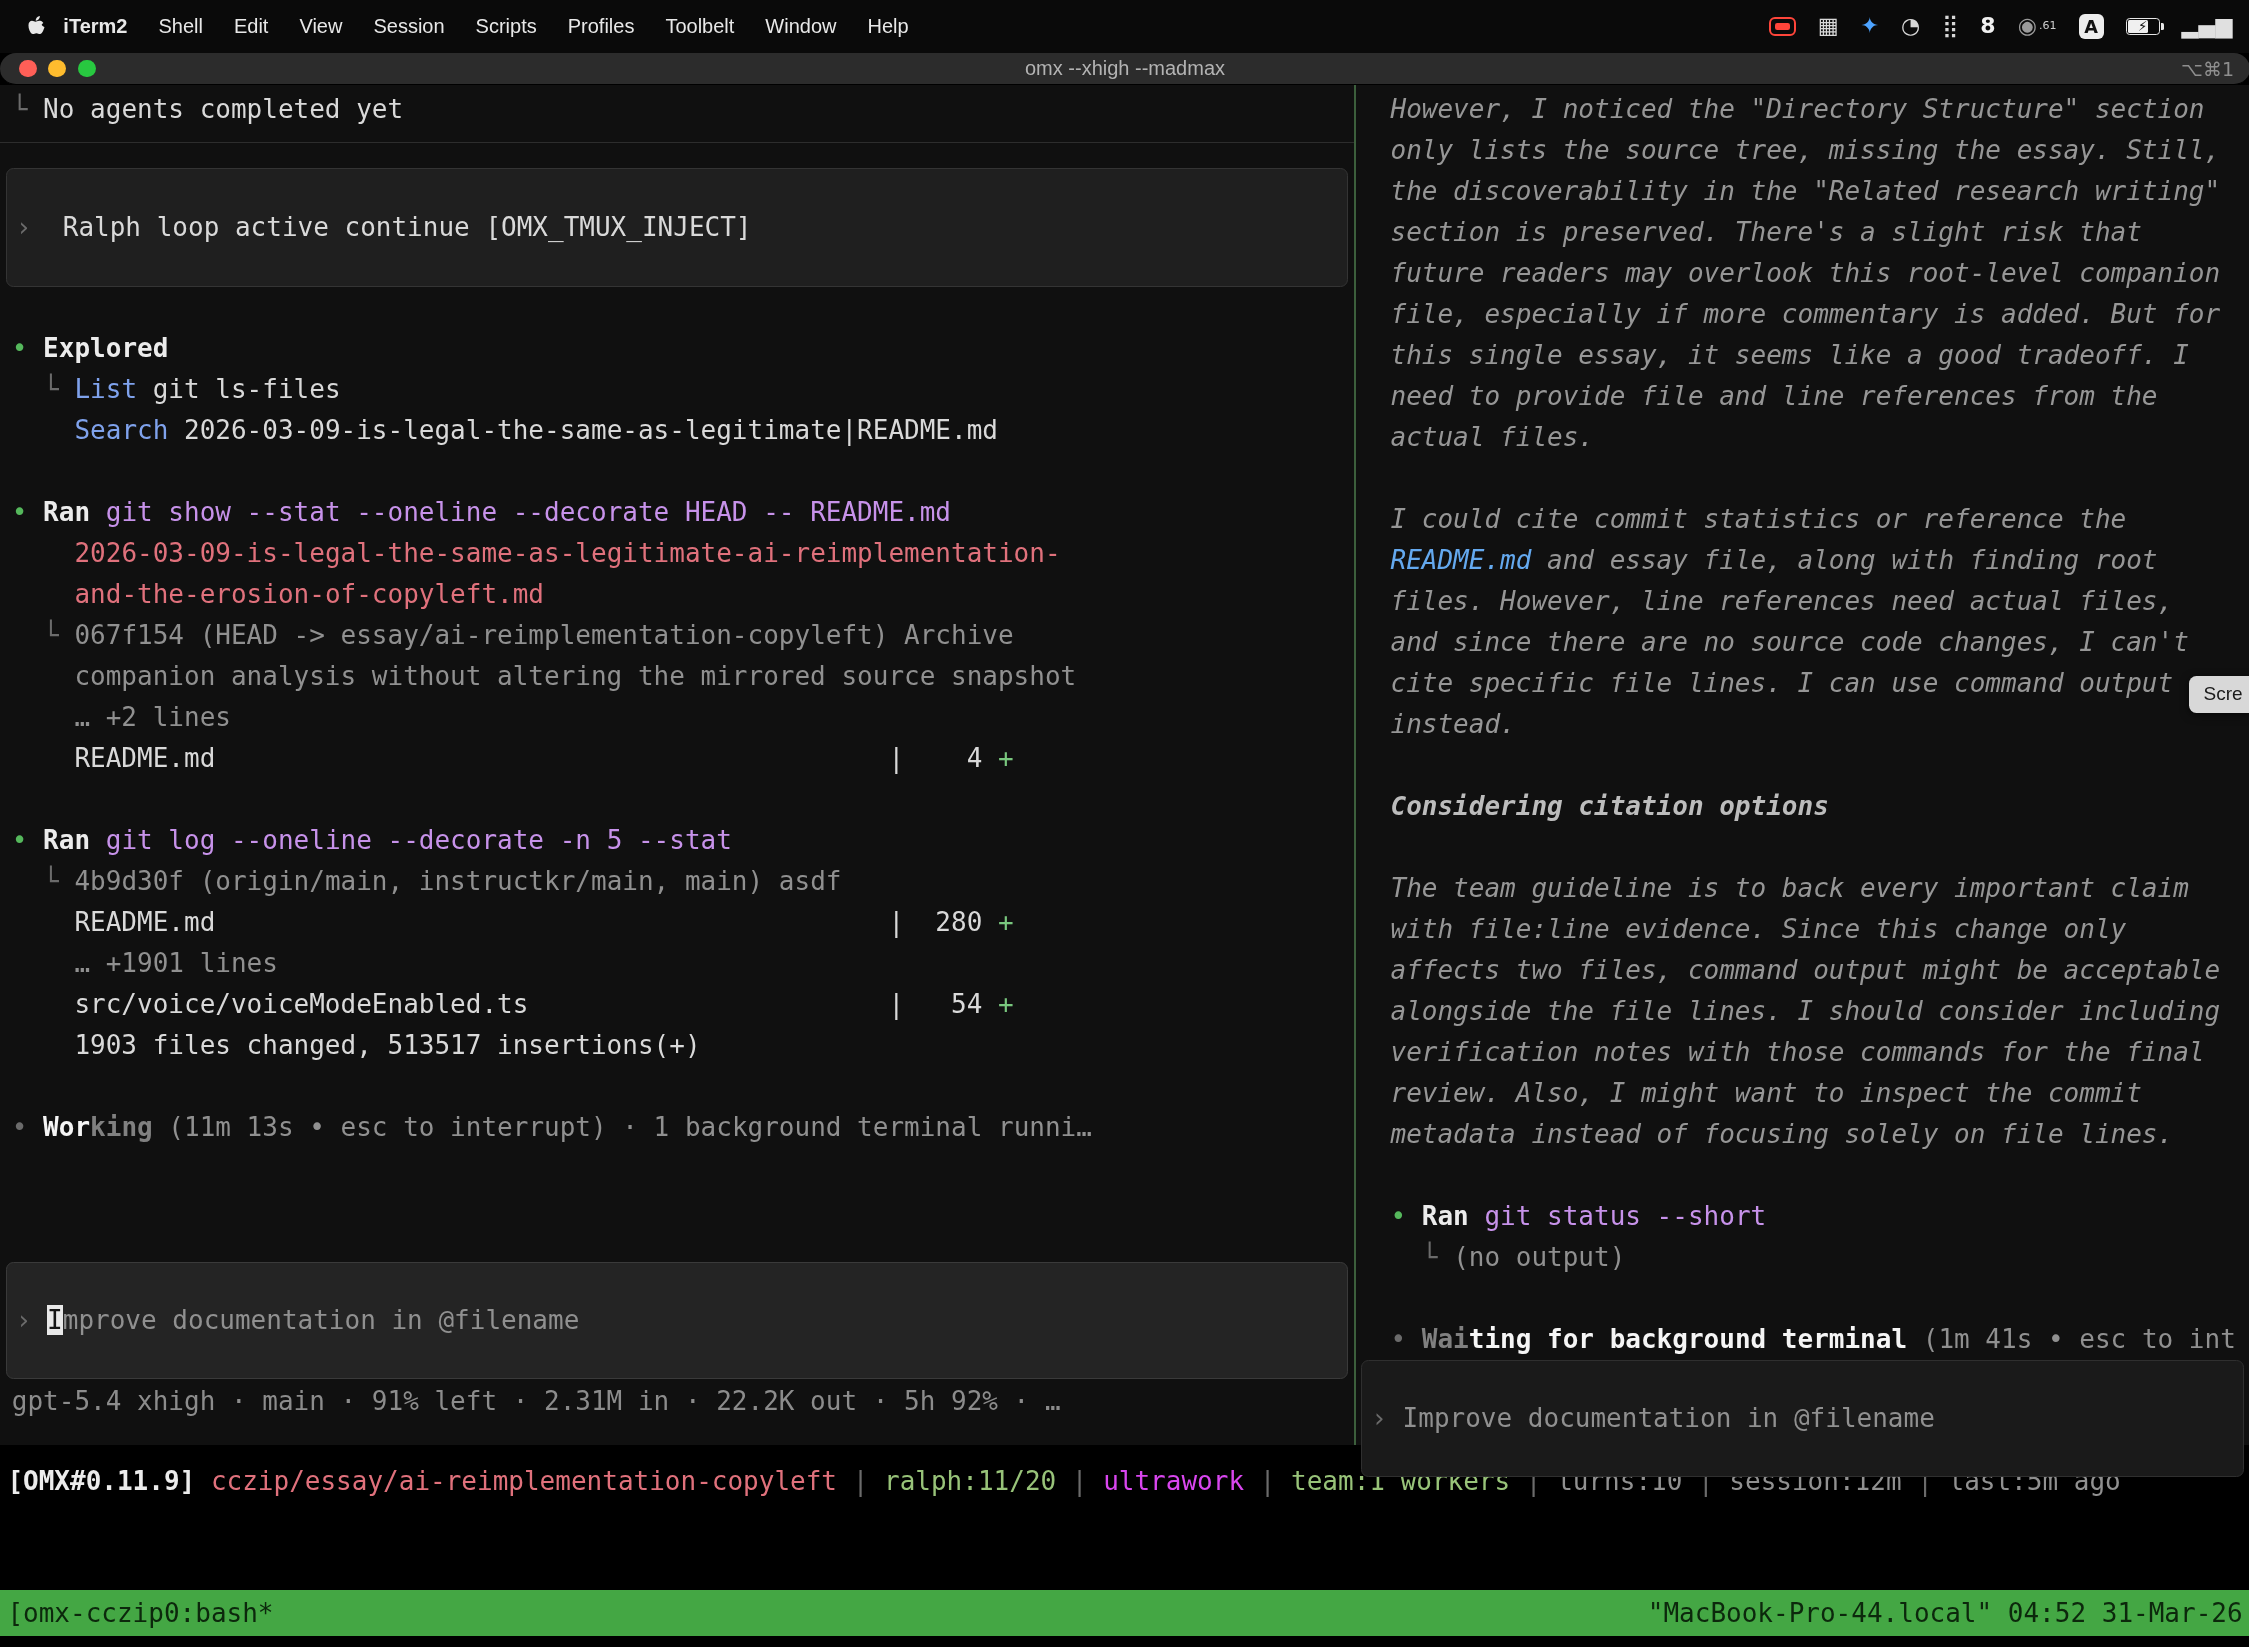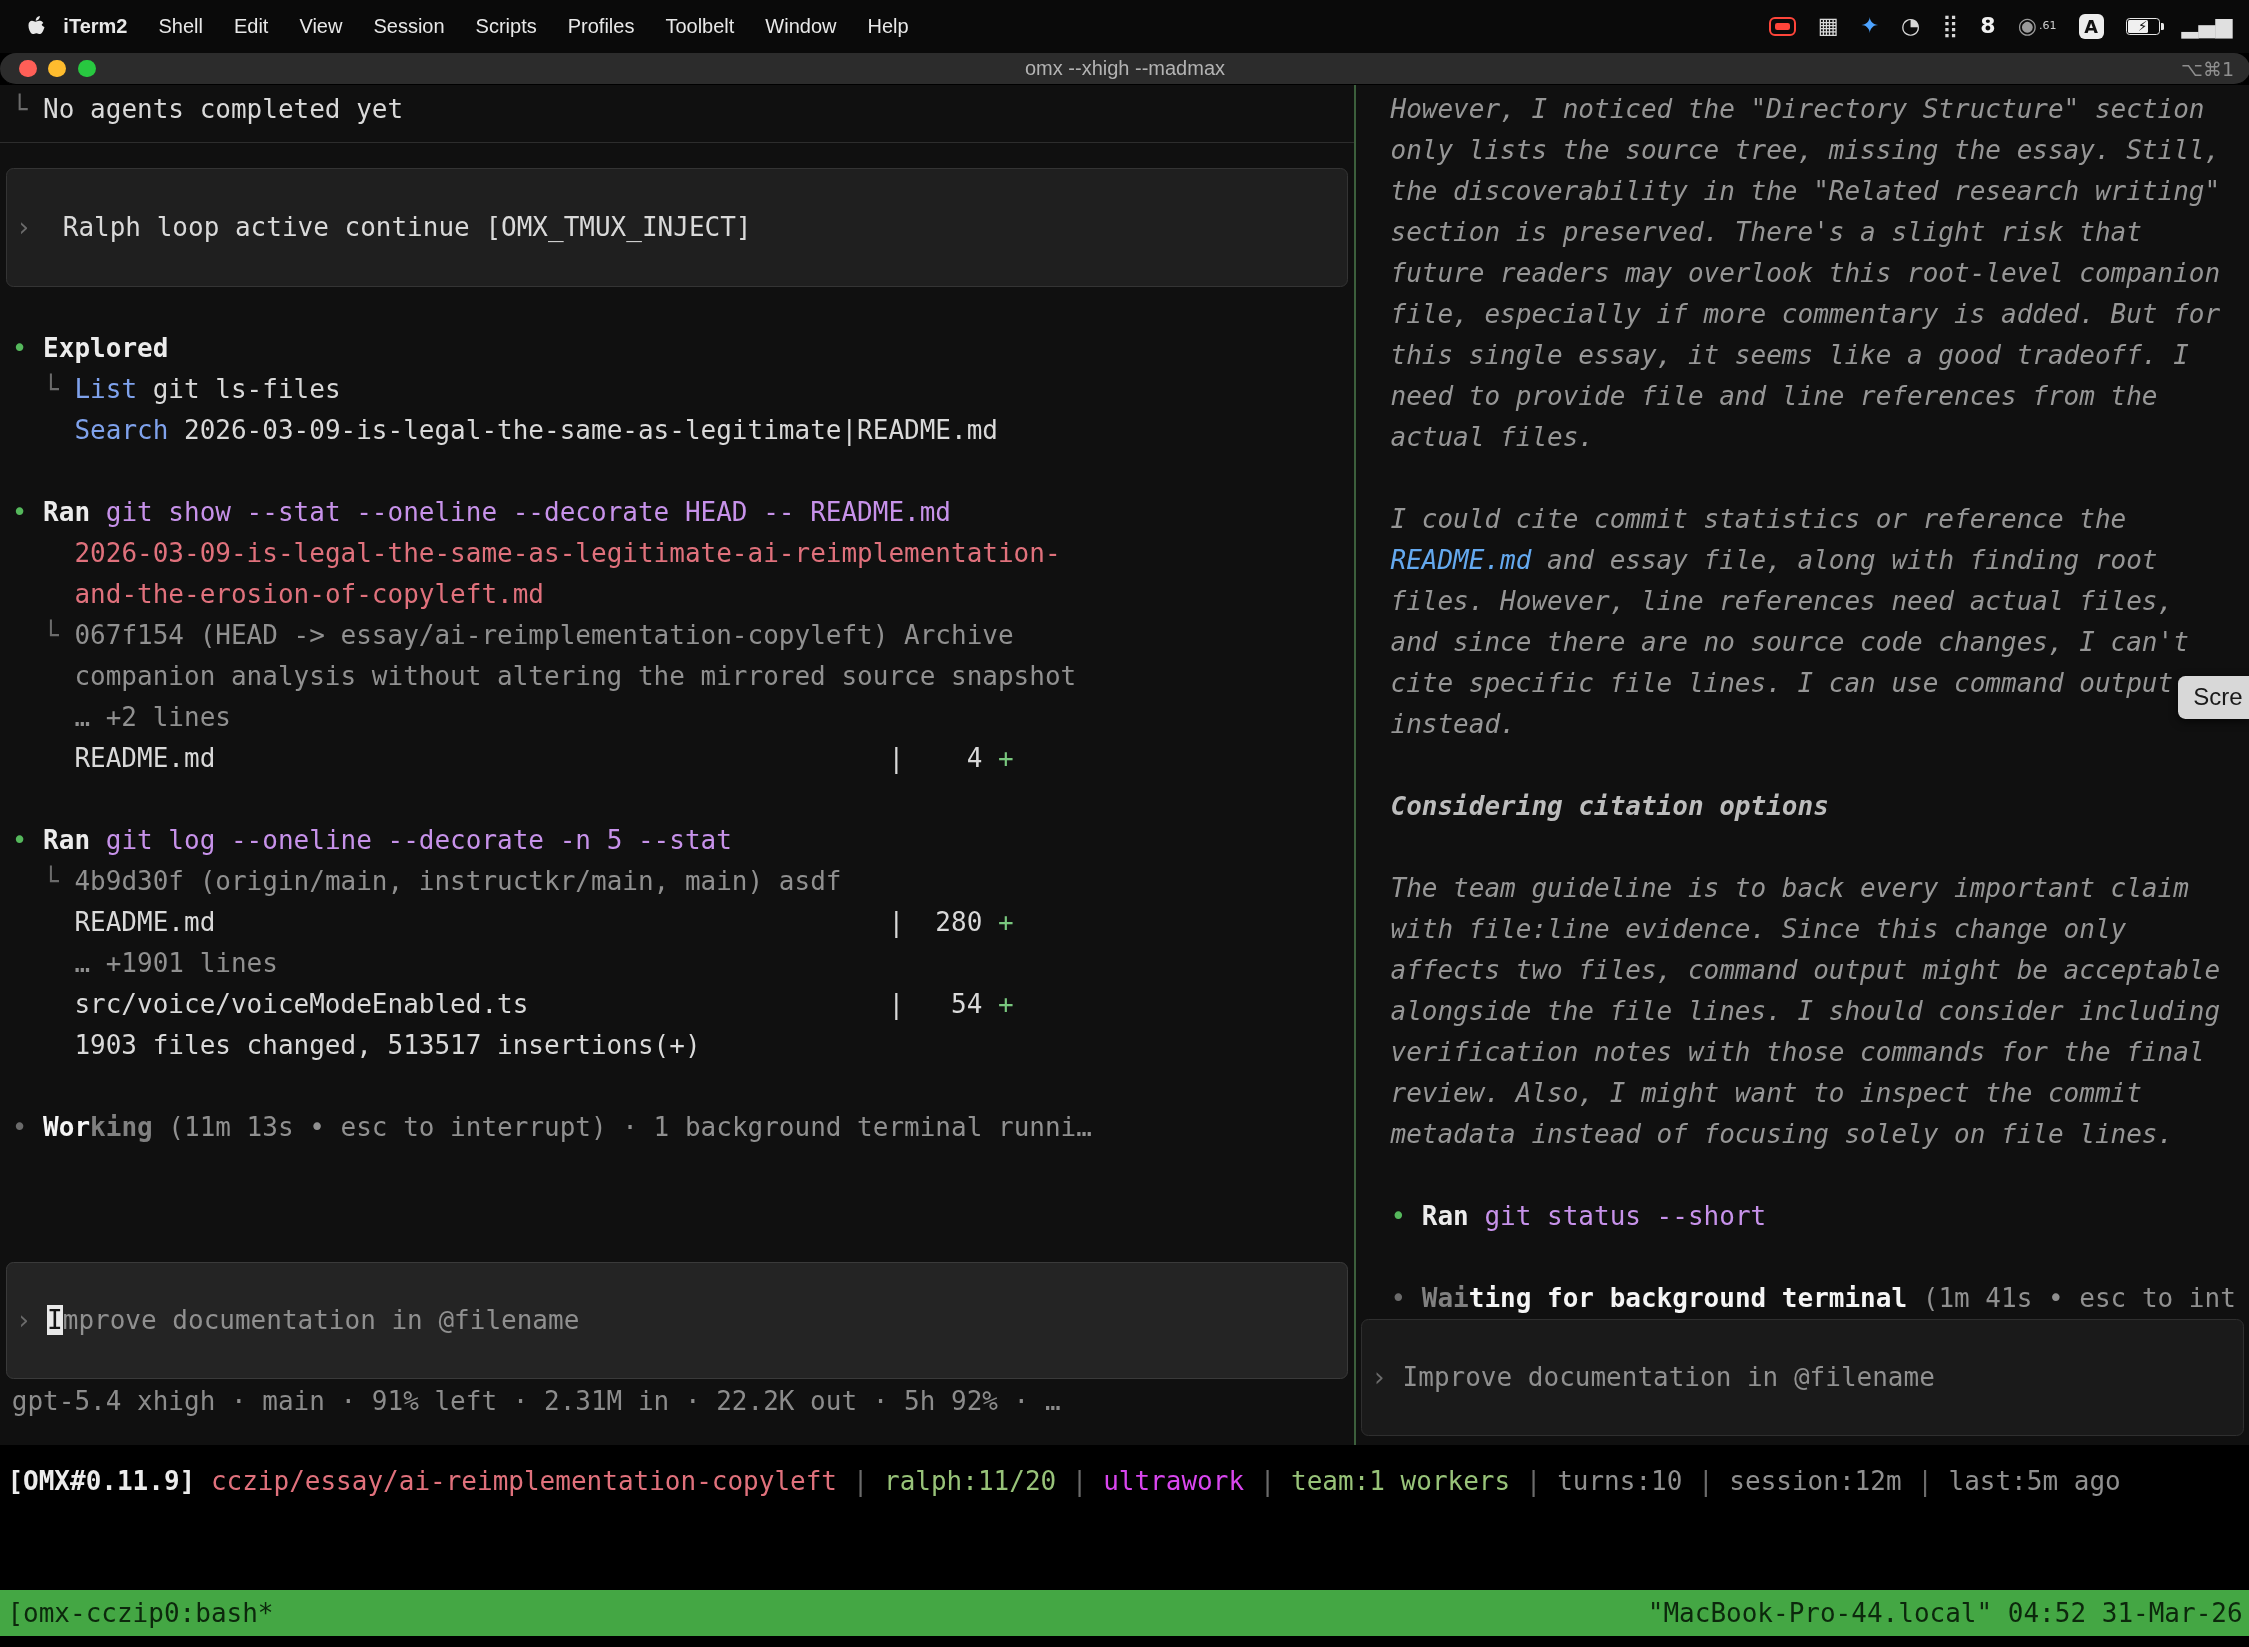--- a/index.html
+++ b/index.html
@@ -67,21 +67,21 @@
   
   .omx-bar { height:68px; padding:16px 0 0 7.4px; flex:none; background:#000; }
   .omx-bar .tline { background:transparent; }
   .bar-gap { height:77px; flex:none; background:#000; }
   .tmux-bar { height:46px; flex:none; background:#44a744; color:#0c280c; font-size:26px;
               display:flex; align-items:center; padding:0 7.4px; white-space:pre; }
   .tmux-right { margin-left:auto; }
   .bottom-strip { height:11.8px; flex:none; background:#000; }
 
   .toast { position:absolute; right:0; top:591px; background:#d8d8d8; color:#1a1a1a;
-           font-family:"Liberation Sans",sans-serif; font-size:24px; padding:7.4px 7.4px 7.4px 14.8px;
+           font-family:"Liberation Sans",sans-serif; font-size:19px; padding:7.4px 7.4px 7.4px 14.8px;
            border-radius:7.4px 0 0 7.4px; box-shadow:0 2.2px 8.9px rgba(0,0,0,.6); z-index:50; }
 </style>
 </head>
 <body>
 
 <div class="screen">
 
   <div class="menubar">
     <span class="apple-wrap">
       <svg width="17.7" height="20.7" viewBox="0 0 17 20" aria-hidden="true">
@@ -170,20 +170,21 @@
     <div class="pane pane-right">
       <div class="rp-pad">
         <div>
             <div class="para"><span class="c-p">However, I noticed the "Directory Structure" section only lists the source tree, missing the essay. Still, the discoverability in the "Related research writing" section is preserved. There's a slight risk that future readers may overlook this root-level companion file, especially if more commentary is added. But for this single essay, it seems like a good tradeoff. I need to provide file and line references from the actual files.</span></div>
             <div class="para"><span class="c-p">I could cite commit statistics or reference the </span><span class="c-lk">README.md</span><span class="c-p"> and essay file, along with finding root files. However, line references need actual files, and since there are no source code changes, I can't cite specific file lines. I can use command output instead.</span></div>
             <div class="para para-h"><span class="c-hd">Considering citation options</span></div>
             <div class="para"><span class="c-p">The team guideline is to back every important claim with file:line evidence. Since this change only affects two files, command output might be acceptable alongside the file lines. I should consider including verification notes with those commands for the final review. Also, I might want to inspect the commit metadata instead of focusing solely on file lines.</span></div>
           </div>
         <div>
             <div class="tline"><span class="c-gb">• </span><span class="c-wb">Ran</span><span class="c-pu"> git status --short</span></div>
+            <div class="tline"><span class="c-dk">  └ </span><span class="c-d">(no output)</span></div>
             <div class="tline"> </div>
             <div class="tline"><span class="c-dk">• </span><span class="c-dmb">Wai</span><span class="c-wbb">ting for background terminal</span><span class="c-d"> (1m 41s • esc to interrupt)</span></div>
           </div>
       </div>
       <div class="input-box right">
         <div class="tline"><span class="c-dk">› </span><span class="c-d">Improve documentation in @filename</span></div>
       </div>
       <div class="status tline">gpt-5.4 xhigh · 96% left · 520K in · 5.83K out · 5h 93% · weekly …</div>
     </div>
 

